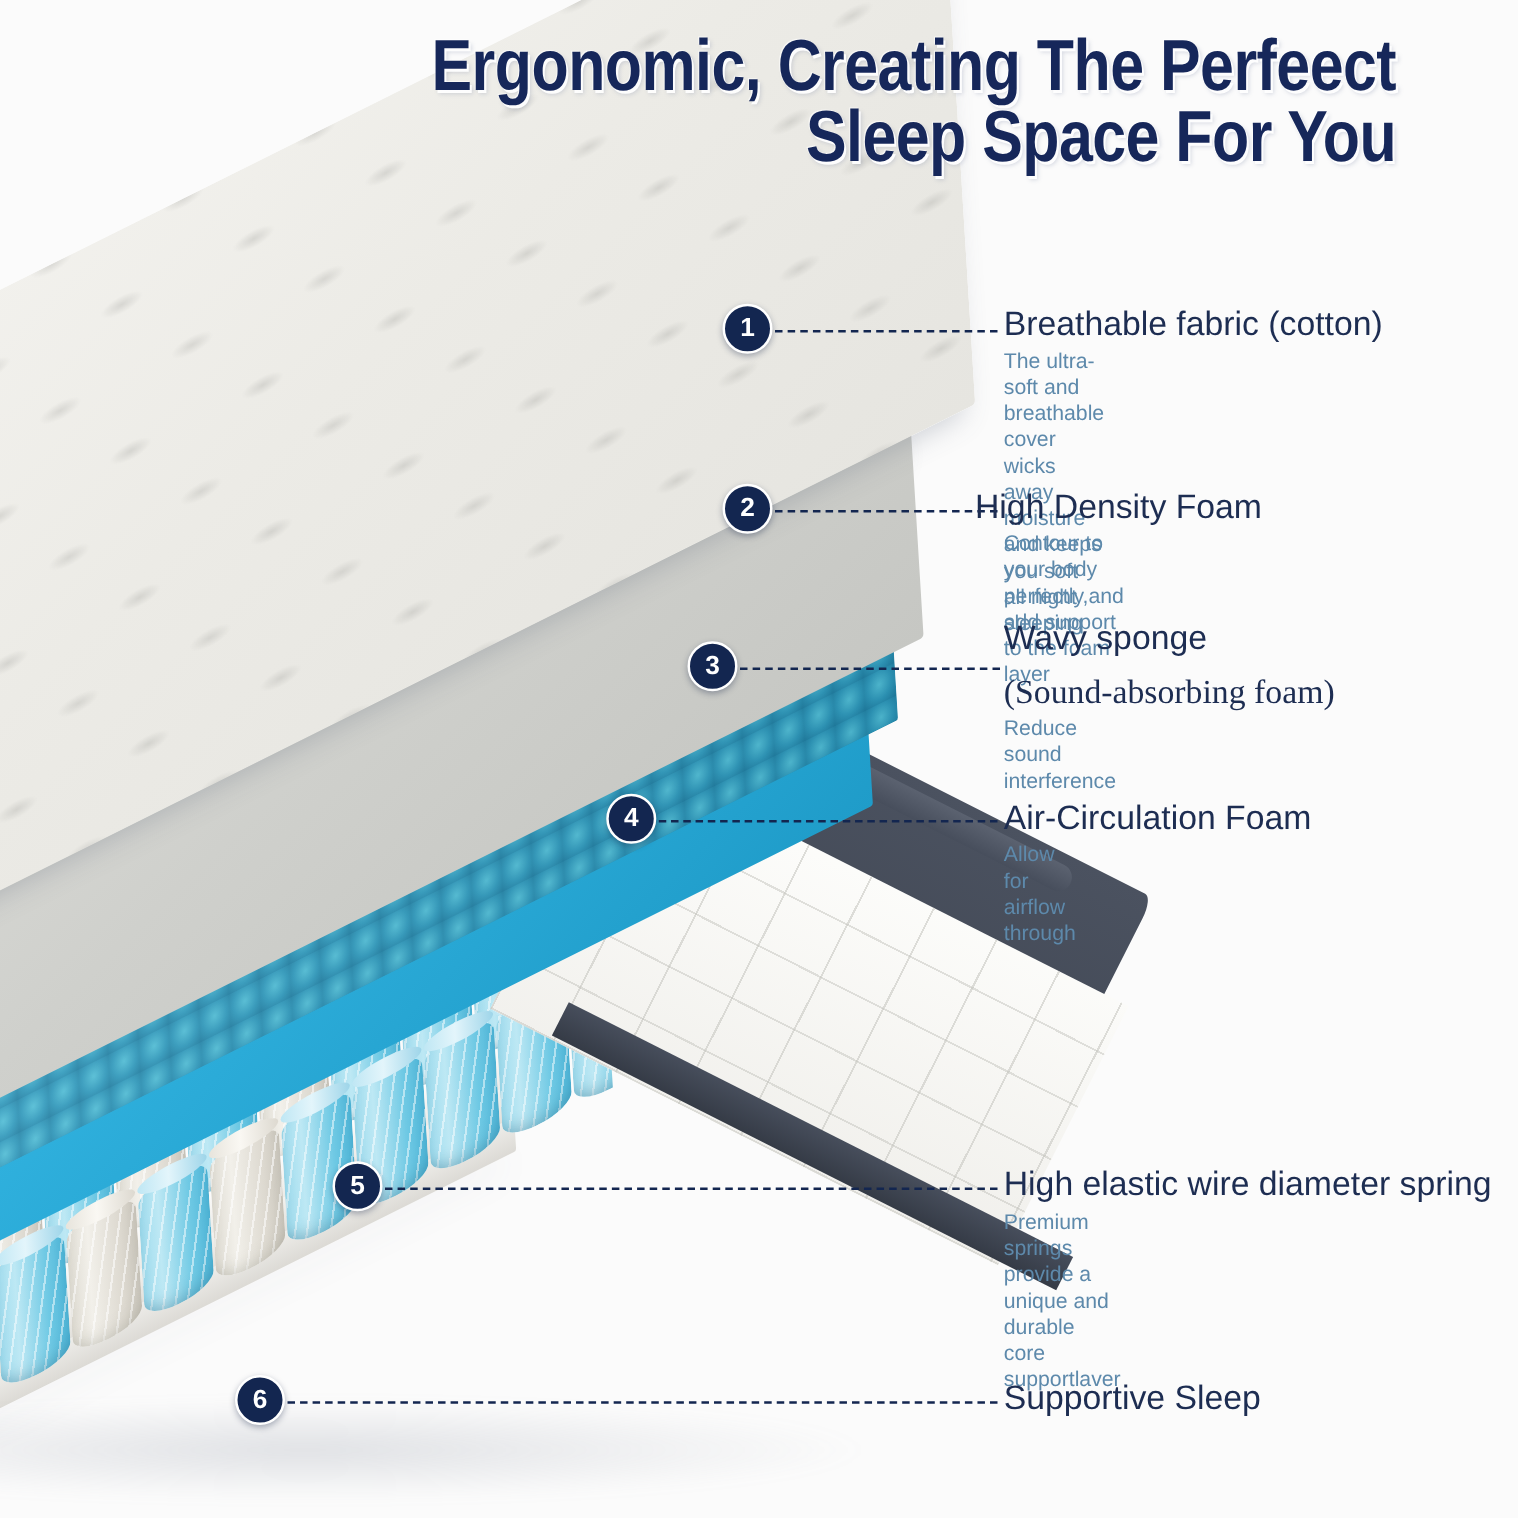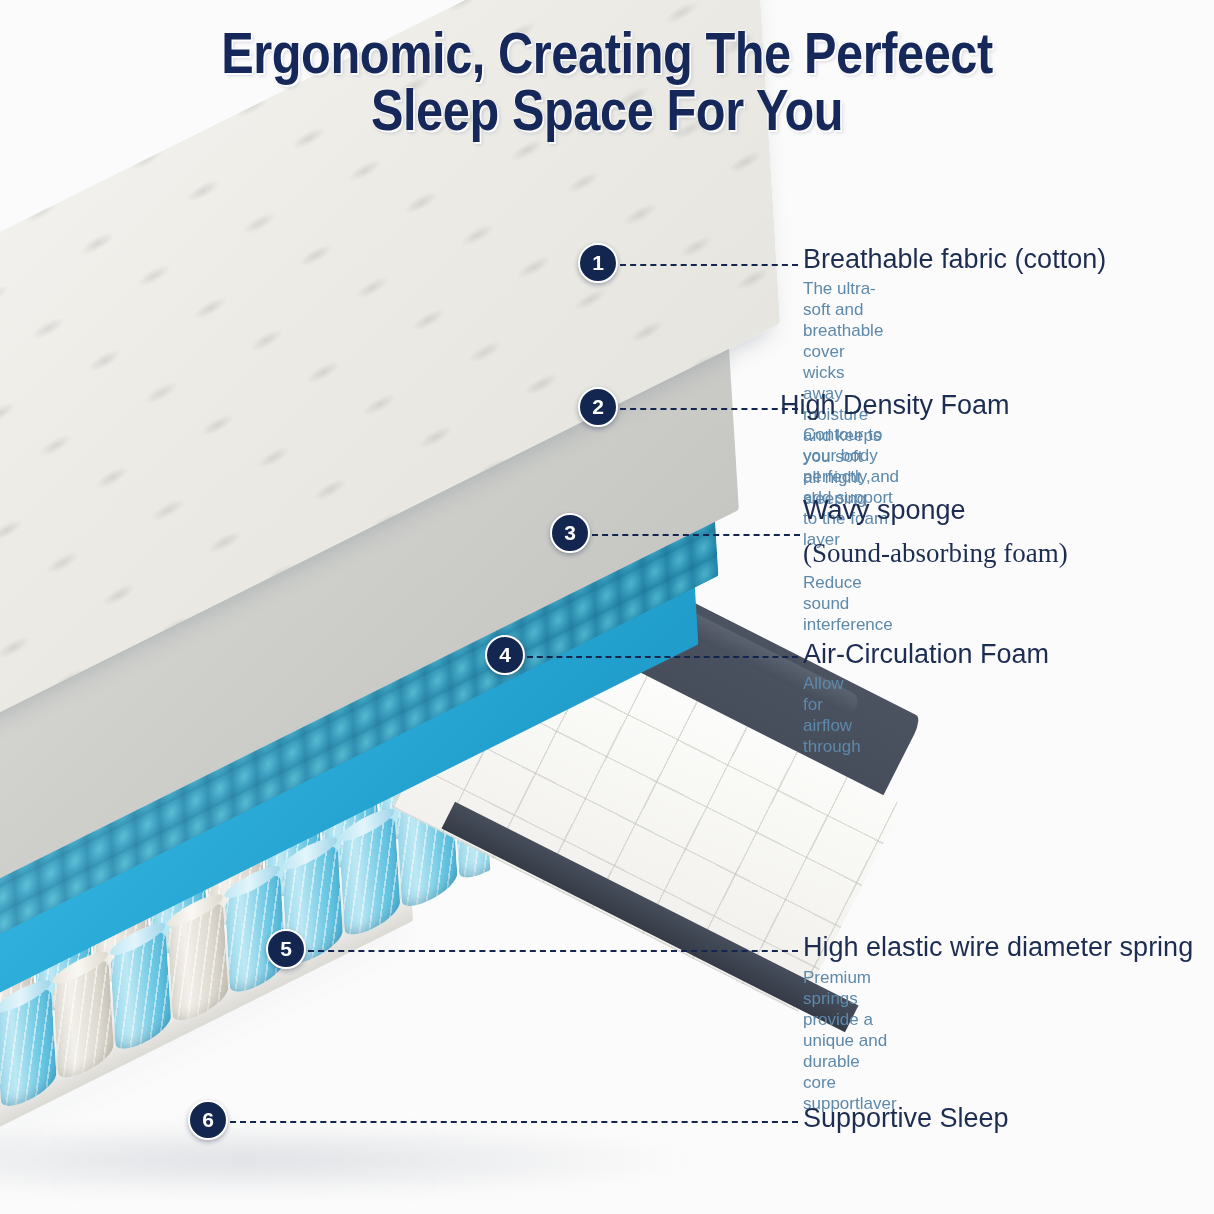--- a/index.html
+++ b/index.html
@@ -11,21 +11,21 @@
     position:relative;
     overflow:hidden;
   }
 
   
   #scene { position:absolute; inset:0; }
 
   
   .title-wrap{
     position:absolute; top:24px; left:0; width:1214px;
-    text-align:center; z-index:60;
+    text-align:right; z-index:60;
   }
   .title-line{
     font-family:"Liberation Sans", sans-serif;
     font-weight:700;
     font-size:58px;
     line-height:57px;
     letter-spacing:-0.5px;
     color:#16275a;
     transform:scaleX(0.84);
     transform-origin:center;

